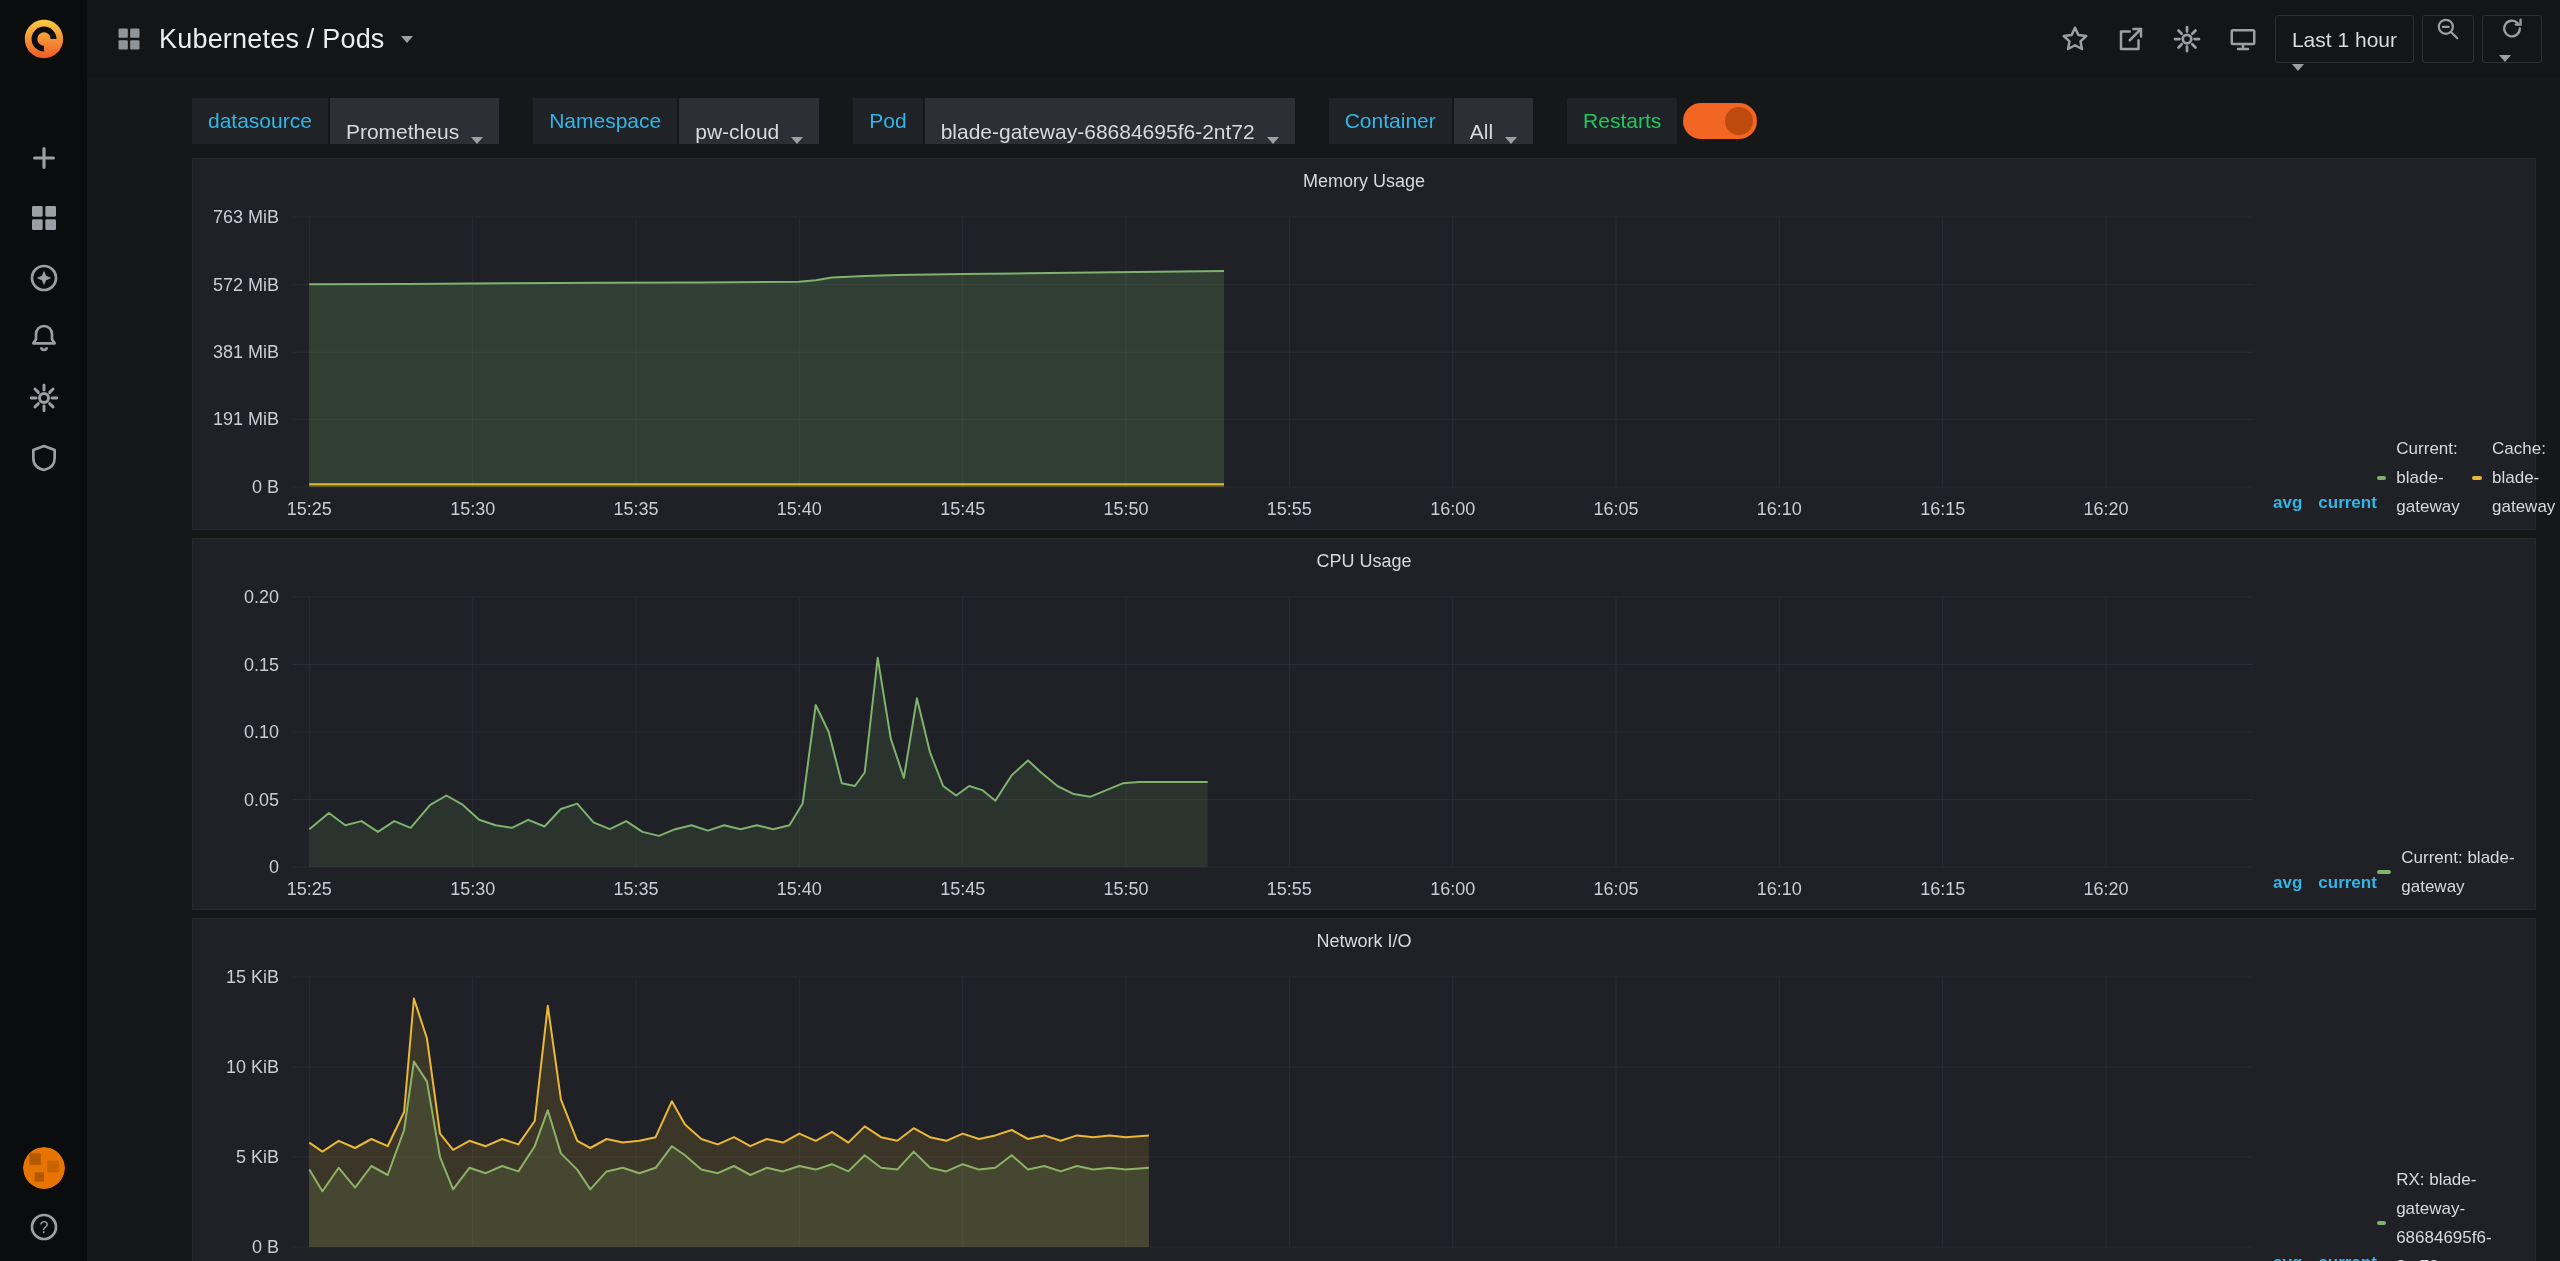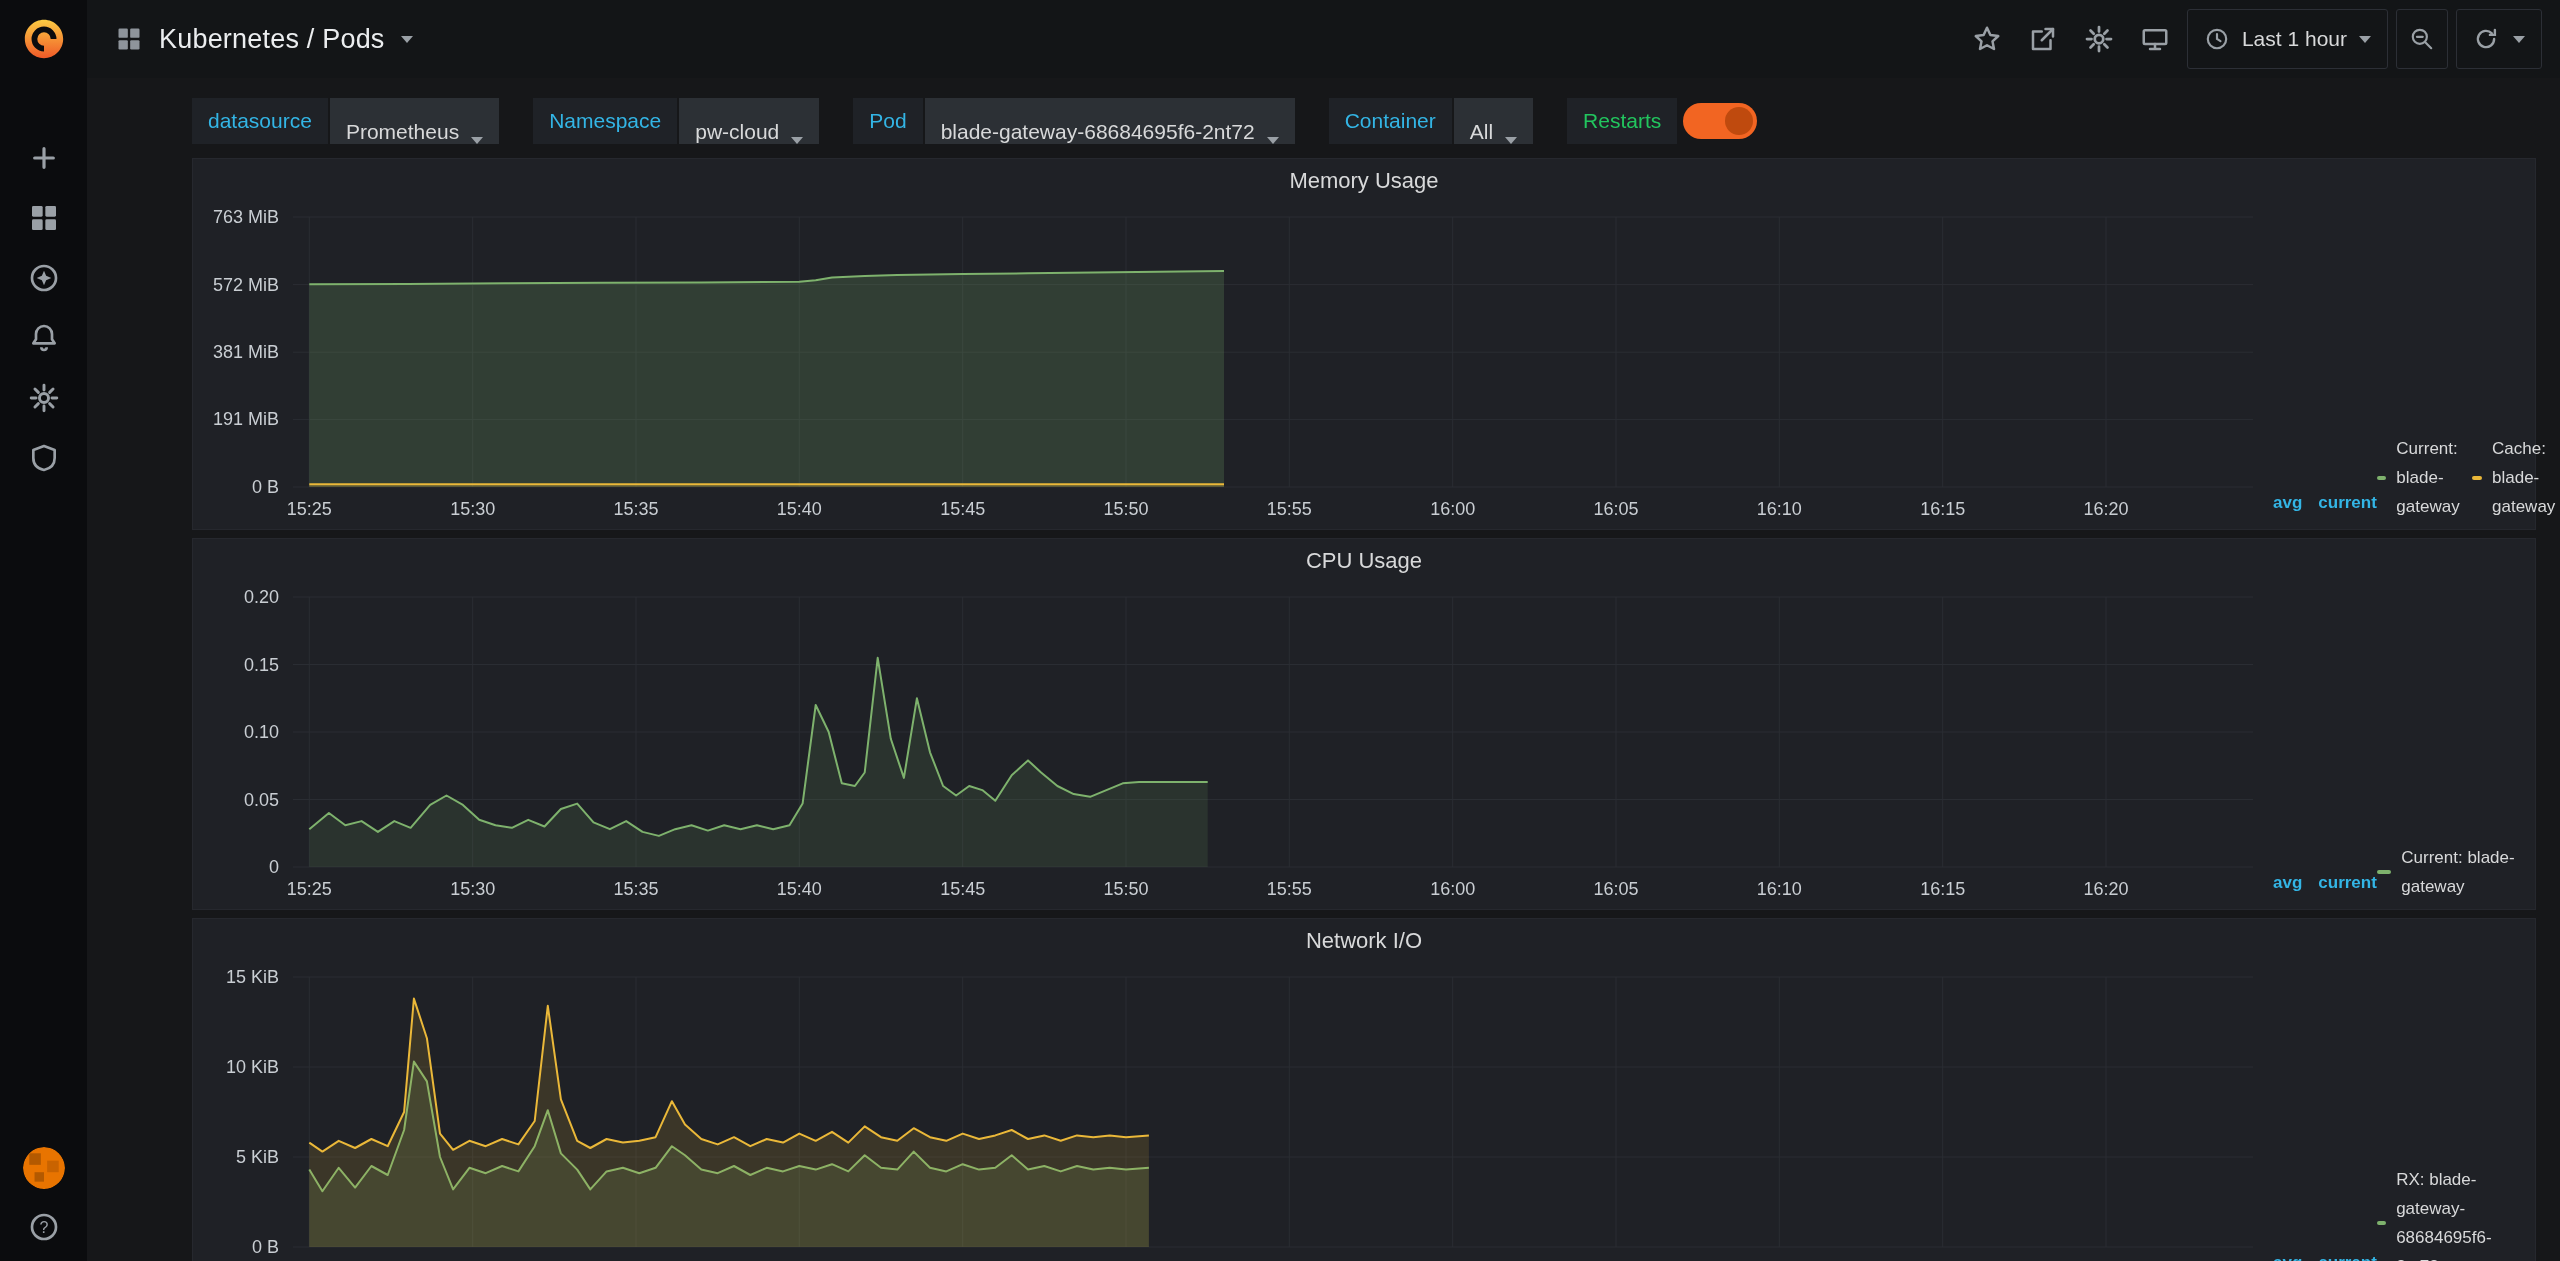--- a/index.html
+++ b/index.html
@@ -42,22 +42,22 @@
     border-top:8px solid #9aa0a6;
   }
   .caret.small { border-left-width:6px; border-right-width:6px; border-top-width:7px; }
   .nav-right { margin-left:auto; display:flex; align-items:center; gap:8px; }
   .nav-btn {
     width:48px; height:48px; display:flex; align-items:center; justify-content:center;
     color:#9aa0a6; cursor:pointer;
   }
   .nav-btn svg { width:30px; height:30px; }
   .nav-box {
-    display:flex; align-items:center; gap:12px; height:60px; padding:0 16px;
-    border:1px solid #2c2f36; border-radius:3px; color:#d8d9da; font-size:21px; cursor:pointer;
+    display:flex; gap:12px; height:48px; padding:0 16px;
+    border:1px solid #2c2f36; border-radius:3px; color:#d8d9da; font-size:21px; cursor:pointer;flex-direction:column;
   }
   .nav-box svg { width:26px; height:26px; color:#9aa0a6; }
 
   
   .vars { display:flex; align-items:center; gap:34px; padding:20px 24px 14px 105px; }
   .var { display:flex; align-items:stretch; }
   .var .lbl {
     background:#1f2227; color:#33b5e5; font-size:21px;
     display:flex; align-items:center; padding:8px 16px; height:46px;
   }
@@ -76,21 +76,21 @@
     background:#bf4a0e;
   }
 
   
   .panel {
     margin:0 24px 8px 105px; height:372px;
     background:#1f2126; border:1px solid #26282e;
   }
   .panel-title {
     height:44px; display:flex; align-items:center; justify-content:center;
-    font-size:22px; font-weight:500; color:#d8d9da; cursor:pointer;text-align:right;
+    font-size:18px; font-weight:500; color:#d8d9da; cursor:pointer;text-align:right;
   }
   .panel-body { display:flex; padding:0 10px; }
   svg.chart { width:2070px; height:318px; flex:none; cursor:crosshair; }
   .chart text { font-size:18px; fill:#c9ced3; font-family:"Liberation Sans",sans-serif; }
   .chart line.grid { stroke:#2a2d33; stroke-width:1; }
   .legend { flex:1; display:flex; align-items:flex-end; padding:16px 8px 0 0; }
   .legend-header { display:flex; gap:16px; font-size:17px; font-weight:bold; color:#33b5e5; margin-bottom:8px; }
   .legend-header span { cursor:pointer; }
   .legend-row { display:flex; align-items:center; gap:10px; font-size:17px; color:#d8d9da; line-height:29px; cursor:pointer; }
   .legend-icon { width:22px; height:4px; border-radius:2px; display:inline-block; }

